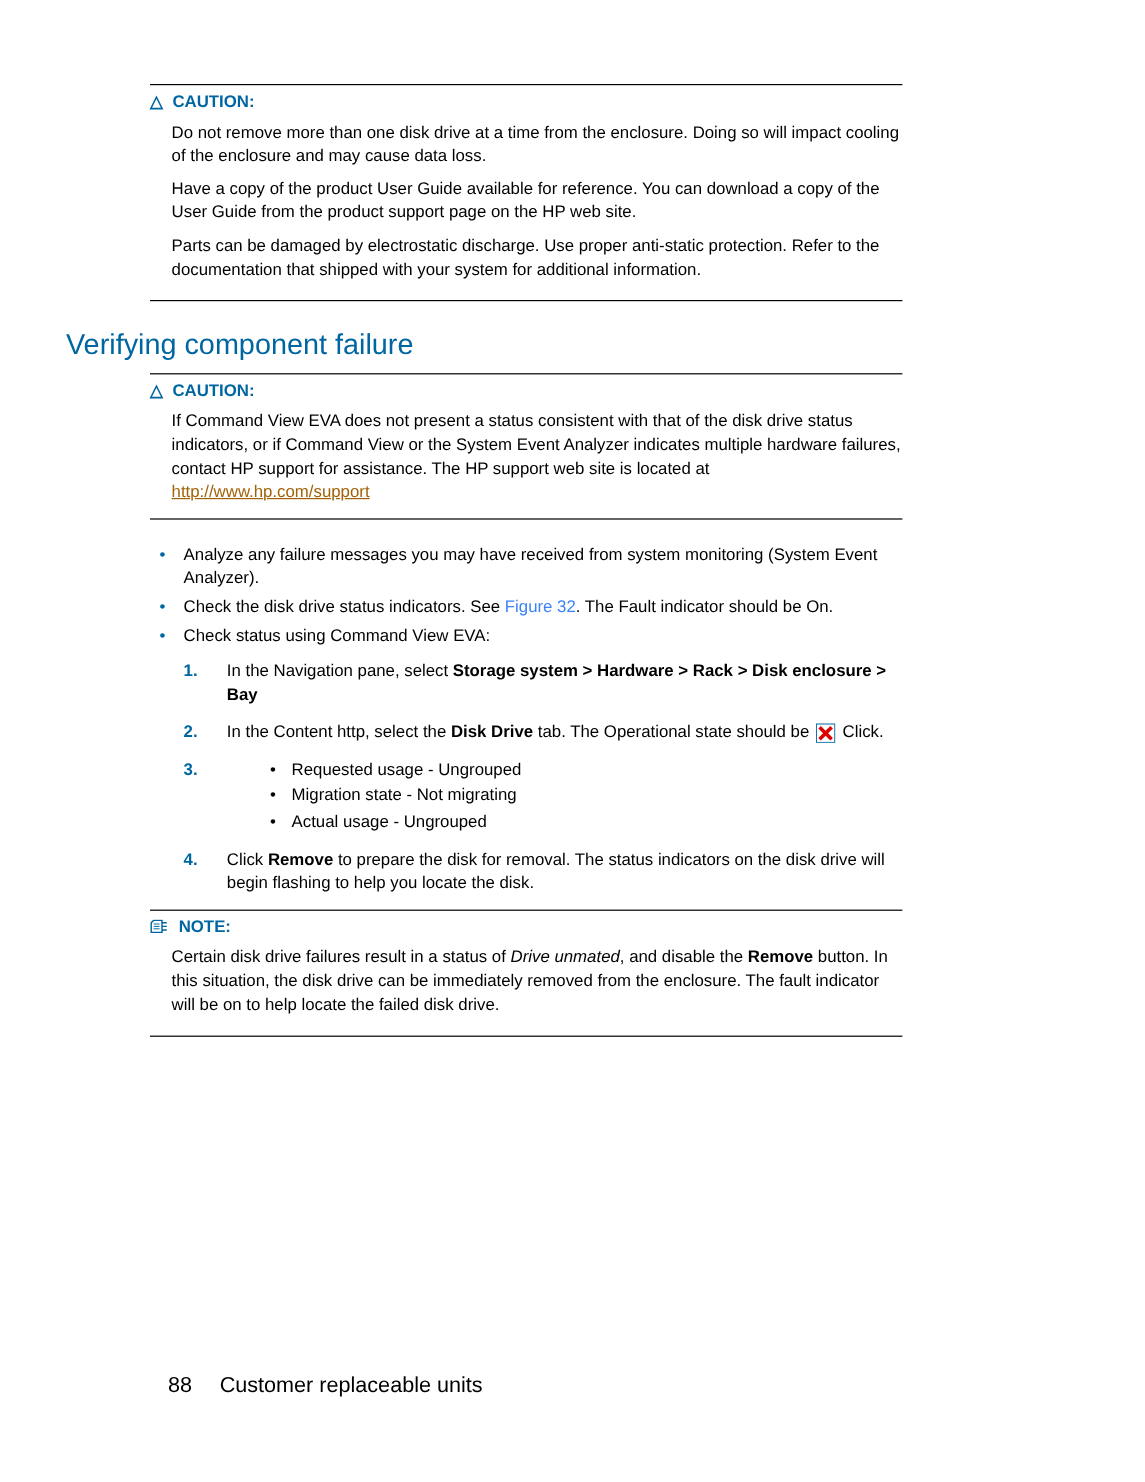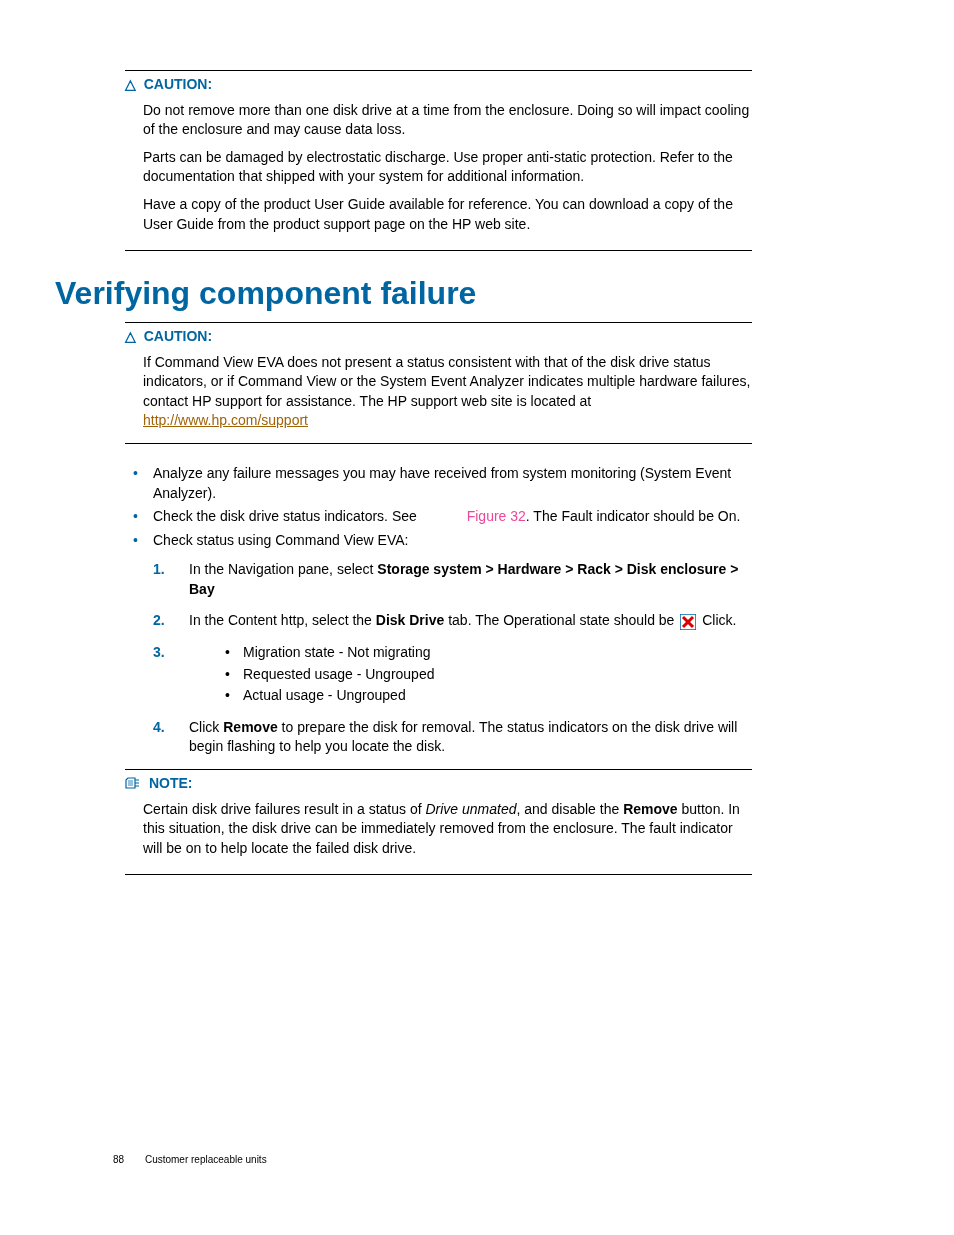--- a/index.html
+++ b/index.html
@@ -42,22 +42,22 @@
   .note-icon {
     display: inline-block;
     font-size: 14px;
     margin-right: 4px;
   }
   .caution-block p, .note-block p {
     margin: 0 0 8px 18px;
   }
   .section-title {
     color: #0066a1;
-    font-size: 32px;
-    font-weight: 700;
+    font-size: 24px;
+    font-weight: 400;
     margin: 20px 0 6px 0;
   }
   .intro {
     margin-left: 70px;
     margin-bottom: 16px;
   }
   ul.bullets {
     list-style-type: none;
     margin: 8px 0 8px 70px;
     padding: 0;
@@ -102,59 +102,58 @@
   ul.subbullets > li:before {
     content: "•";
     position: absolute;
     left: 0;
   }
   .link {
     color: #a16207;
     text-decoration: underline;
   }
   .figref {
-    color: #ec4899;
-    margin-left: 46px;
+    color: #3b82f6;
   }
   .bold {
     font-weight: bold;
   }
   .italic {
     font-style: italic;
   }
   .failed-icon {
     display: inline-block;
     width: 16px;
     height: 16px;
     vertical-align: middle;
     margin: 0 2px;
   }
   .footer {
     position: absolute;
     bottom: 68px;
-    left: 113px;
-    font-size: 10px;
+    left: 140px;
+    font-size: 18px;
   }
   .page-num {
     margin-right: 18px;
   }
 </style>
 </head>
 <body>
 
 <div class="page">
 
   <div class="caution-block indent">
     <div class="caution-header">
       <span class="caution-icon">△</span>
       <span>CAUTION:</span>
     </div>
     <p>Do not remove more than one disk drive at a time from the enclosure. Doing so will impact cooling of the enclosure and may cause data loss.</p>
+    <p>Have a copy of the product User Guide available for reference. You can download a copy of the User Guide from the product support page on the HP web site.</p>
     <p>Parts can be damaged by electrostatic discharge. Use proper anti-static protection. Refer to the documentation that shipped with your system for additional information.</p>
-    <p>Have a copy of the product User Guide available for reference. You can download a copy of the User Guide from the product support page on the HP web site.</p>
   </div>
 
   <h2 class="section-title">Verifying component failure</h2>
 
   <div class="caution-block indent">
     <div class="caution-header">
       <span class="caution-icon">△</span>
       <span>CAUTION:</span>
     </div>
     <p style="margin-bottom:4px;">
@@ -178,22 +177,22 @@
           <span class="num">2.</span>
           <span>In the Content http, select the </span><span class="bold">Disk Drive</span><span> tab. The Operational state should be </span><svg class="failed-icon" viewBox="0 0 16 16">
               <rect x="0" y="0" width="16" height="16" fill="#fff" stroke="#0066a1" stroke-width="1.5"></rect>
               <line x1="3" y1="3" x2="13" y2="13" stroke="#d00" stroke-width="3"></line>
               <line x1="13" y1="3" x2="3" y2="13" stroke="#d00" stroke-width="3"></line>
             </svg><span> Click.</span>
         </li>
         <li>
           <span class="num">3.</span>
           <ul class="subbullets">
+            <li>Requested usage - Ungrouped</li>
             <li>Migration state - Not migrating</li>
-            <li>Requested usage - Ungrouped</li>
             <li>Actual usage - Ungrouped</li>
           </ul>
         </li>
         <li>
           <span class="num">4.</span>
           <span>Click </span><span class="bold">Remove</span><span> to prepare the disk for removal. The status indicators on the disk drive will begin flashing to help you locate the disk.</span>
         </li>
       </ol>
     </li>
   </ul>

